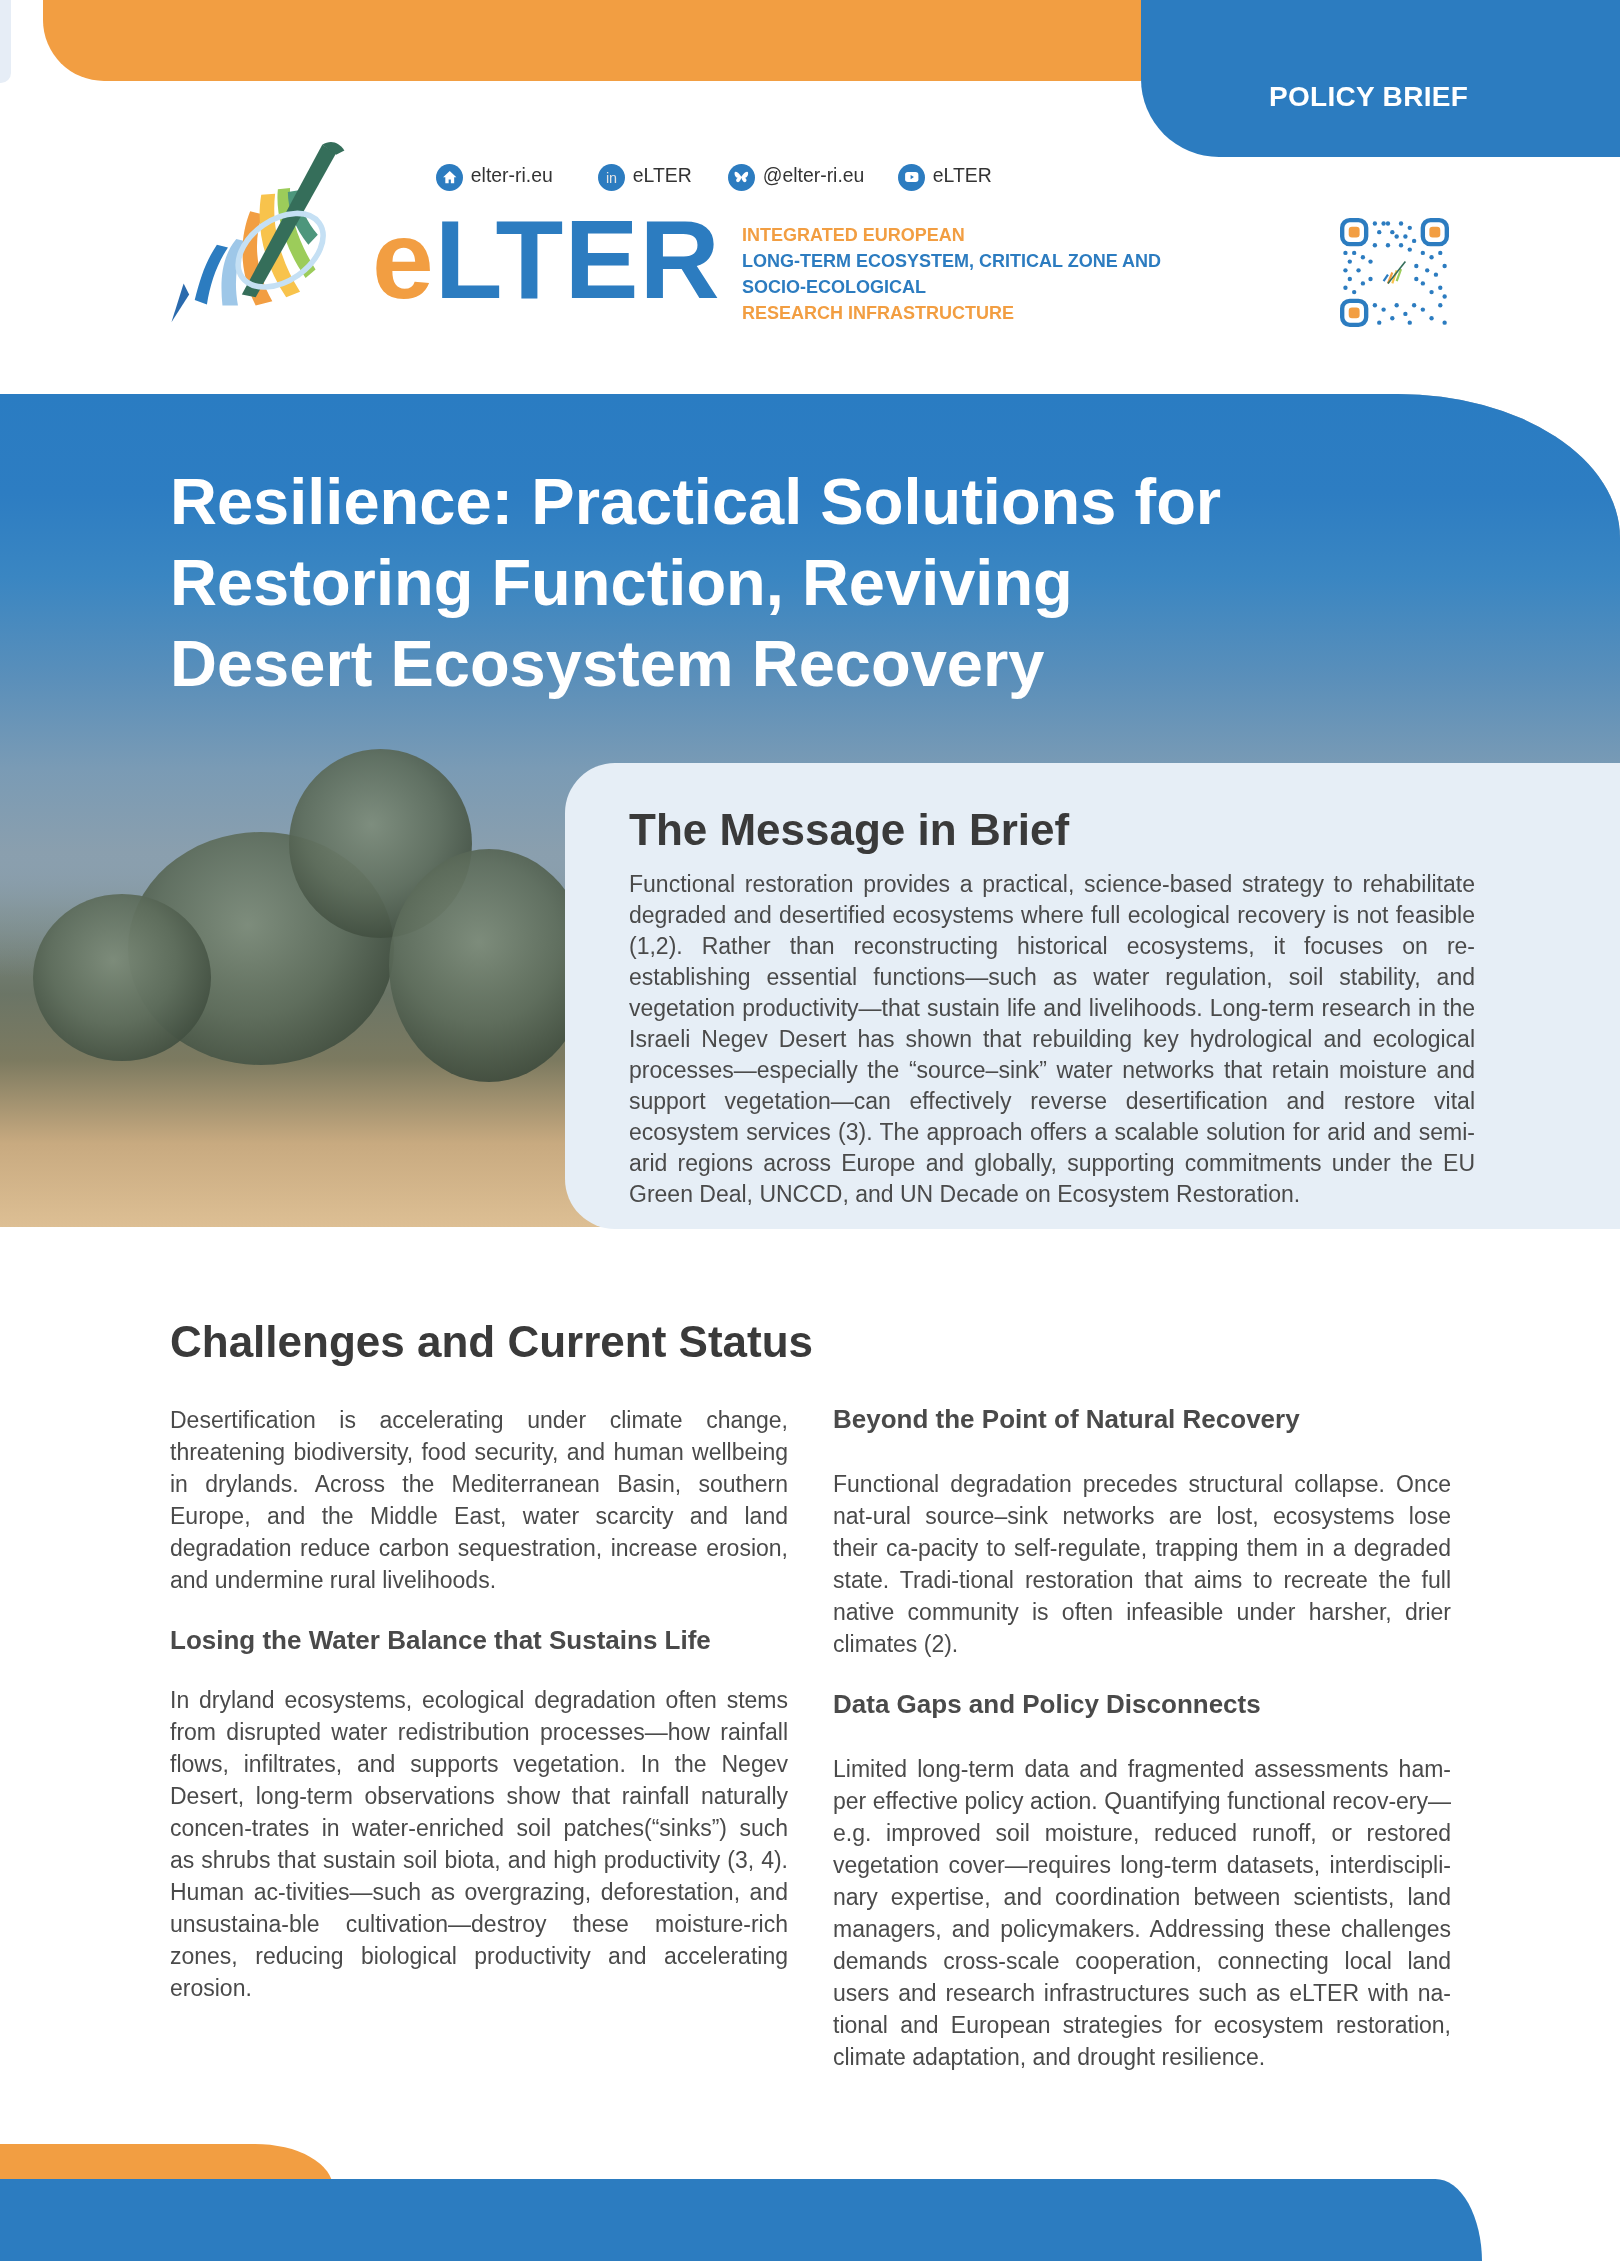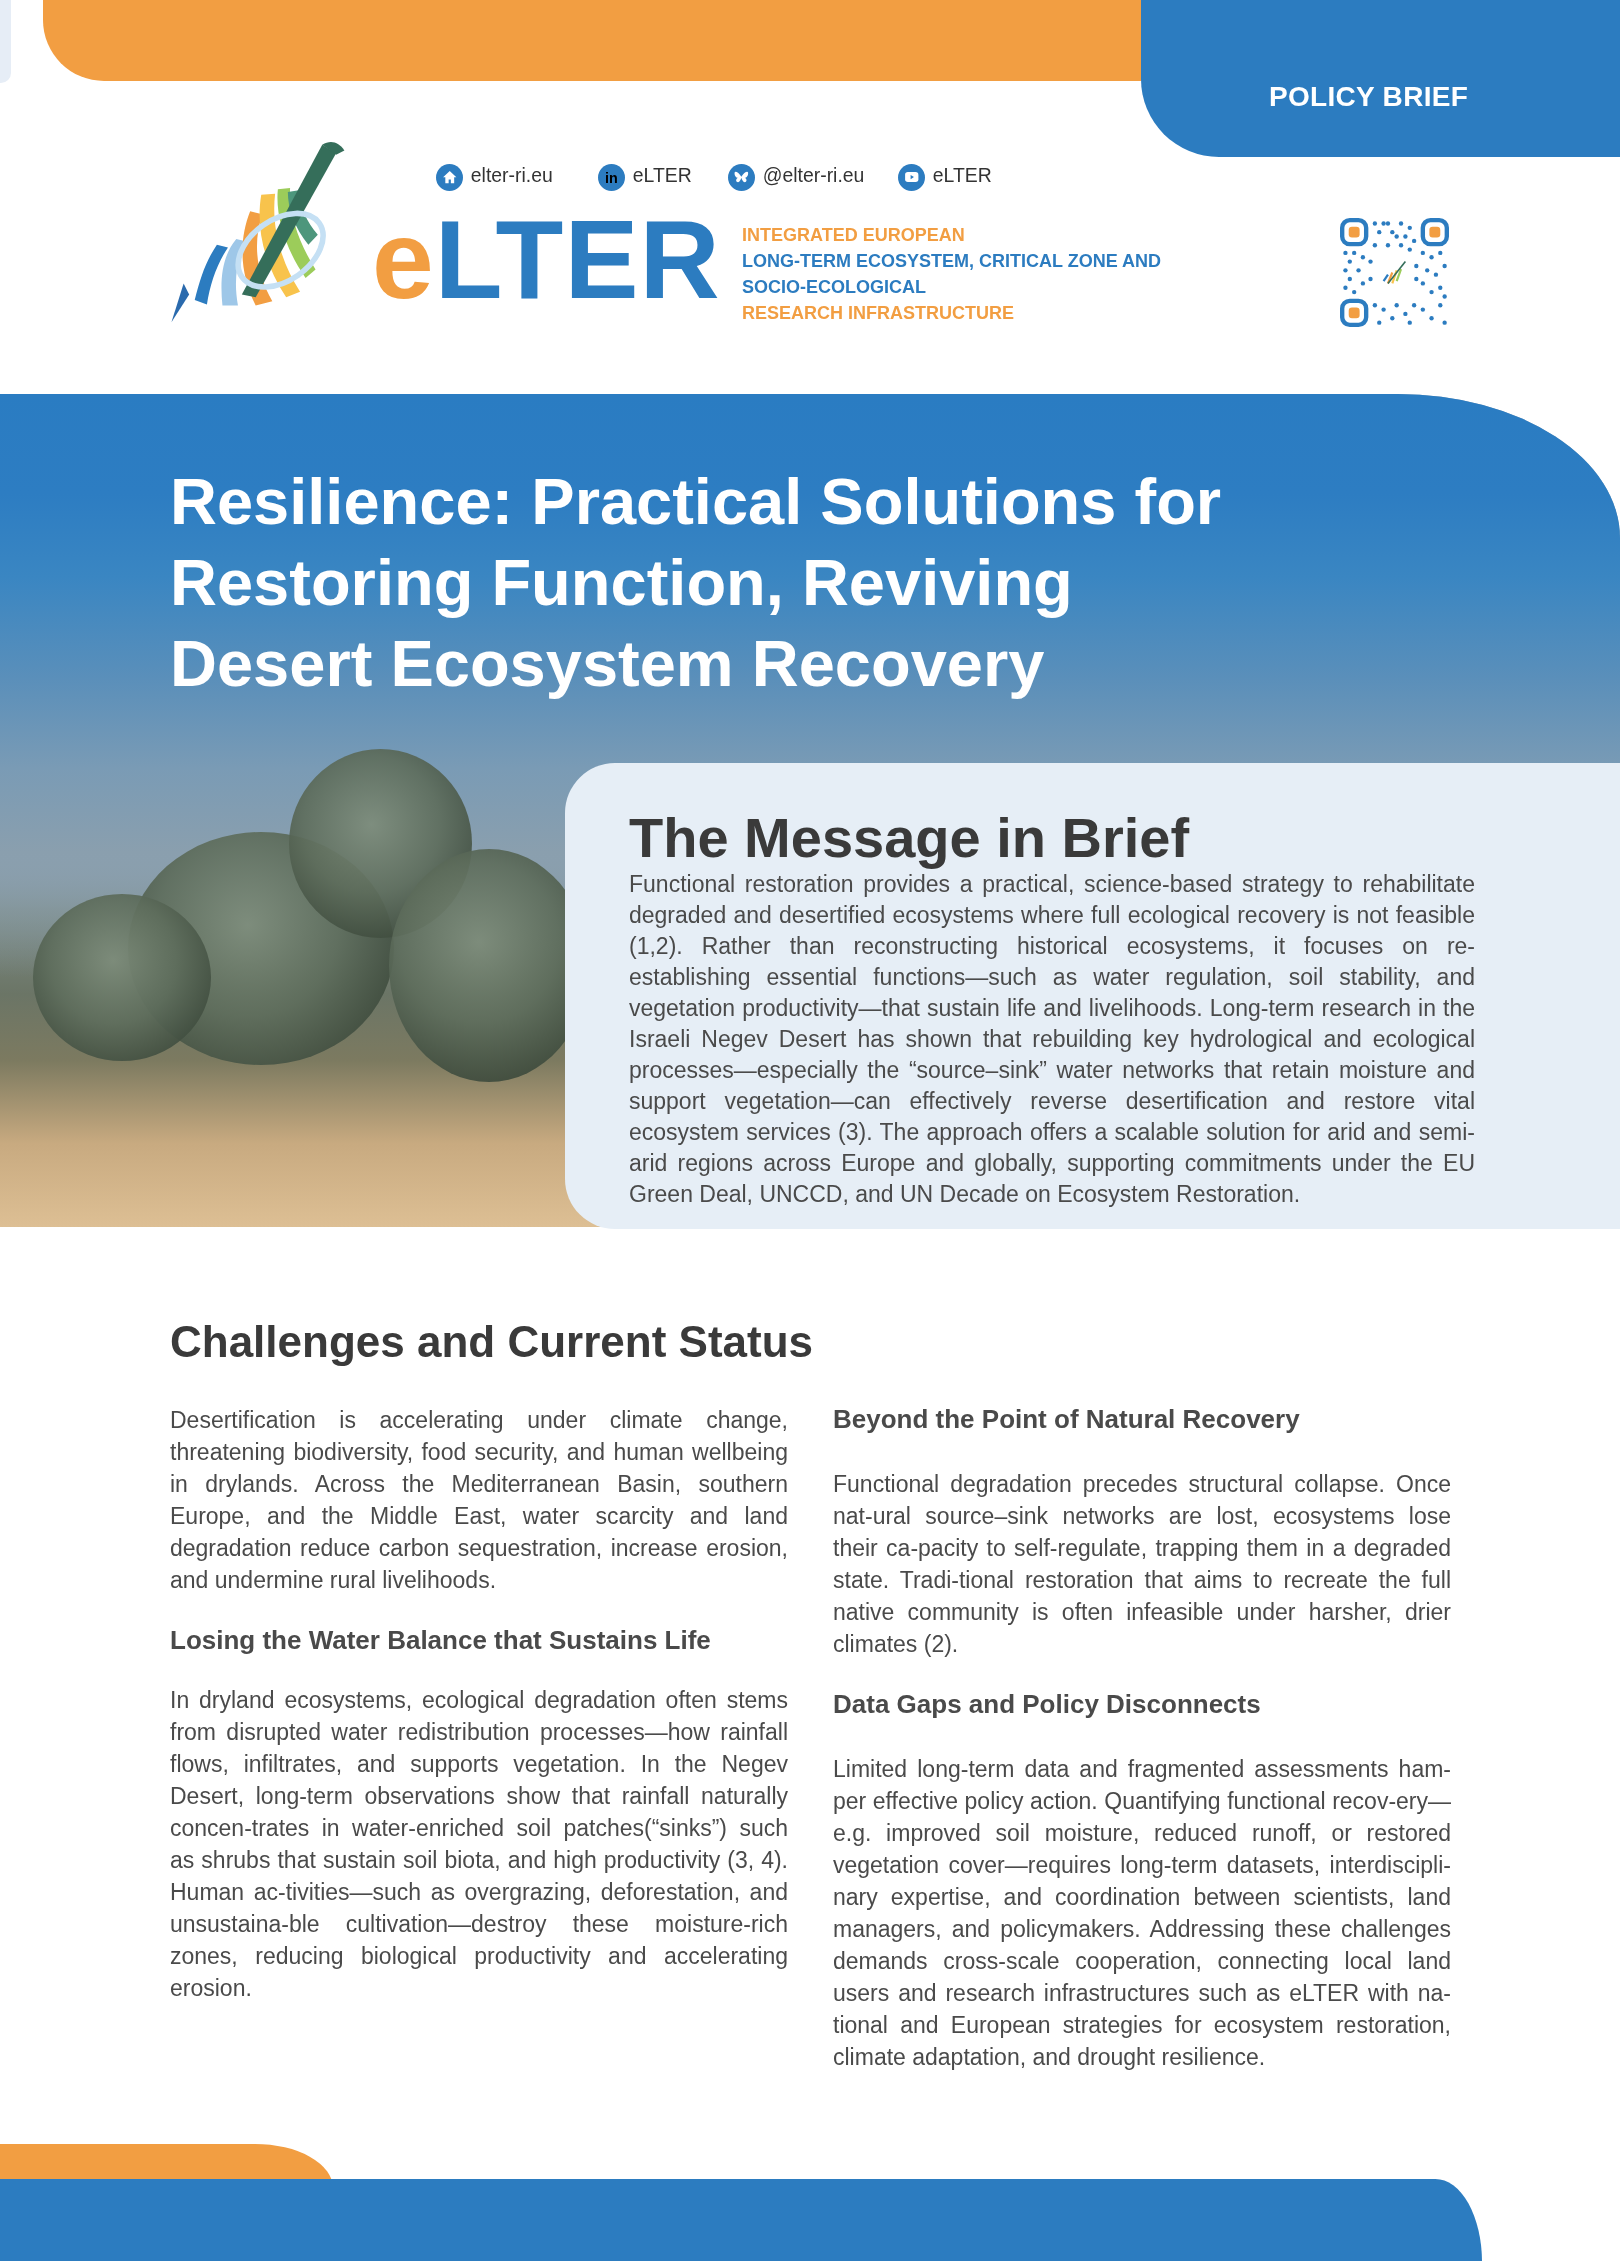--- a/index.html
+++ b/index.html
@@ -11,21 +11,21 @@
 
   
   #left-strip { left:0; top:0; width:11px; height:83px; background:#e6edf6; border-bottom-right-radius:10px; }
   #top-orange { left:43px; top:0; width:1277px; height:81px; background:#f29e42; border-bottom-left-radius:61px; }
   #top-blue { left:1141px; top:0; width:479px; height:157px; background:#2c7cc0; border-bottom-left-radius:78px; border-top-left-radius:78px 0; }
   #top-blue::before { content:""; }
   #policy-brief { left:1269px; top:81px; font-size:28px; font-weight:bold; color:#fff; letter-spacing:0.3px; }
 
   
   .social { top:164px; height:33px; display:flex; gap:7.8px; font-size:19.4px; color:#333; }
-  .soc-icon { width:27px; height:27px; border-radius:50%; background:#2c7cc0; display:flex; align-items:center; justify-content:center; color:#000000; font-weight:bold; font-size:14.4px; }
+  .soc-icon { width:27px; height:27px; border-radius:50%; background:#2c7cc0; display:flex; align-items:center; justify-content:center; color:#e5e5e5; font-weight:normal; font-size:14.4px; }
 
   
   #logo-mark { left:167px; top:128px; width:255px; height:200px; }
   #logo-text { left:372px; top:205px; font-size:111px; font-weight:bold; letter-spacing:1.1px; line-height:1; }
   #logo-text .e { color:#f29e42; }
   #logo-text .rest { color:#2c7cc0; }
   #tagline { left:742px; top:222px; font-size:18px; font-weight:bold; line-height:26px; }
   #tagline .o { color:#f29e42; }
   #tagline .b { color:#2c7cc0; }
 
@@ -37,21 +37,21 @@
   #hero-bg { position:absolute; inset:0;
     background:
       linear-gradient(180deg, #2a7cc2 0%, #2d7dc2 12%, #3a86c2 22%, #5a8fba 34%, #7a9bb5 45%, #8a9fae 55%, rgba(0,0,0,0) 70%),
       linear-gradient(180deg, #8ea3b6 0%, #8ea3b6 55%, #7e8c86 62%, #6b7566 72%, #7c7a60 80%, #c8aa80 90%, #ddbf94 100%);
   }
   .tree { position:absolute; border-radius:50%; background:radial-gradient(circle at 45% 40%, #7d8c7a 0%, #5e6d5c 45%, #3d4a3c 80%); opacity:0.92; }
   #hero-title { left:170px; top:461px; font-size:65px; font-weight:bold; color:#fff; line-height:81px; }
 
   
   #msg-box { left:565px; top:763px; width:1055px; height:466px; background:#e6eef6; border-top-left-radius:50px; border-bottom-left-radius:50px; }
-  #msg-title { left:629px; top:805px; font-size:56px; font-weight:bold; color:#3a3a3a; }
+  #msg-title { left:629px; top:805px; font-size:44px; font-weight:bold; color:#3a3a3a; }
   #msg-body { left:629px; top:869px; width:846px; font-size:23px; line-height:31px; color:#4a4a4a; text-align:justify; }
 
   
   #ch-title { left:170px; top:1317px; font-size:44px; font-weight:bold; color:#3a3a3a; }
   .col { font-size:23px; line-height:32px; color:#4a4a4a; text-align:justify; }
   .subh { font-size:26px; font-weight:bold; color:#4a4a4a; }
   #col-left { left:170px; top:1404px; width:618px; }
   #col-right { left:833px; top:1403px; width:618px; }
   .gap1 { height:28px; }
   .gap2 { height:33px; }

